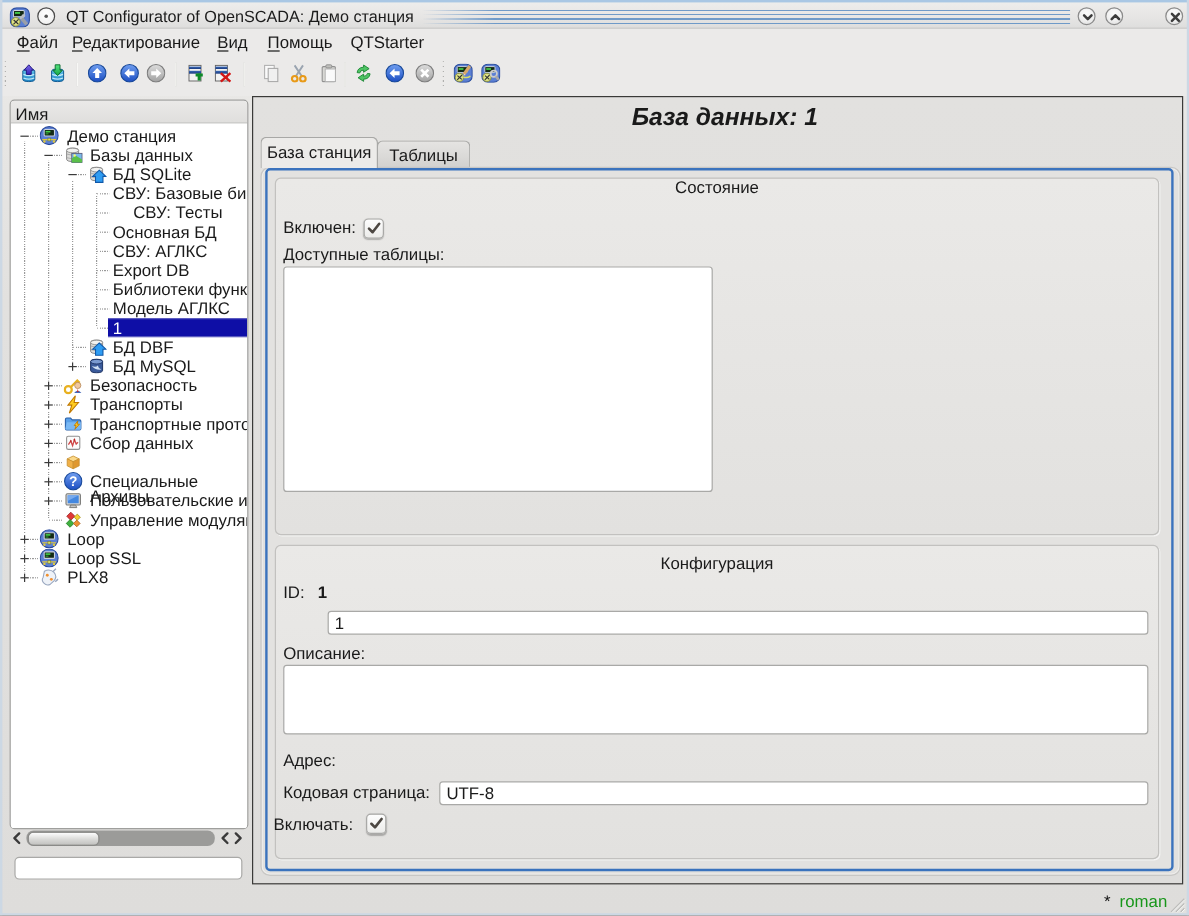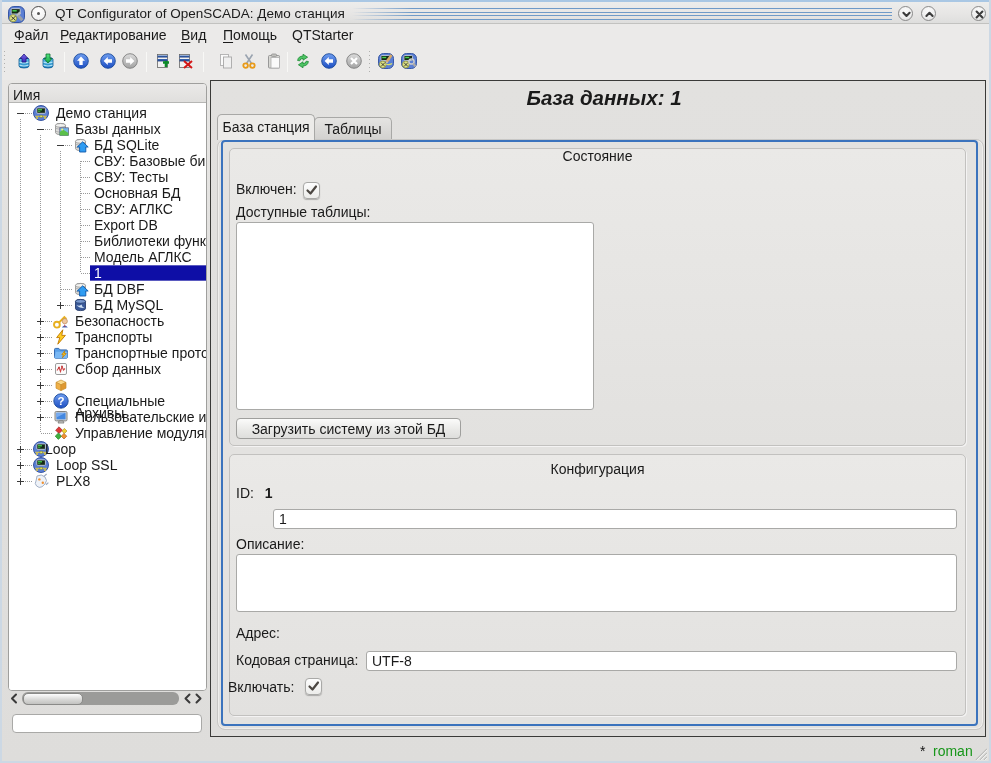--- a/index.html
+++ b/index.html
@@ -219,21 +219,20 @@
 <div class="abs" style="left:221px;top:140px;width:757px;height:586px;border:2px solid #3b73bd;border-radius:4px;background:#e3e2e0;"></div>
 
 <div class="abs gbox" style="left:229px;top:148px;width:737px;height:298px;"></div>
 <div class="abs" style="left:229px;top:148px;width:737px;text-align:center;">Состояние</div>
 <div class="abs" style="left:236px;top:181px;">Включен:</div>
 <div class="abs chk" style="left:303px;top:182px;"><svg width="15" height="15" viewBox="0 0 15 15">
         <path d="M3.5 7.5 L6.5 10.5 L12 3.5" fill="none" stroke="#4c4742" stroke-width="2.2" stroke-linecap="round" stroke-linejoin="round"></path>
       </svg></div>
 <div class="abs" style="left:236px;top:204px;">Доступные таблицы:</div>
 <div class="abs tinput" style="left:236px;top:222px;width:358px;height:188px;"></div>
-<div class="abs btn" style="left:236px;top:418px;width:225px;height:21px;line-height:20px;">Загрузить систему из этой БД</div>
 
 <div class="abs gbox" style="left:229px;top:454px;width:737px;height:262px;"></div>
 <div class="abs" style="left:229px;top:460.5px;width:737px;text-align:center;">Конфигурация</div>
 <div class="abs" style="left:236px;top:484.5px;">ID: <b style="padding-left:7px;">1</b></div>
 <div class="abs" style="left:235px;top:510px;margin-left:40px;">Имя:</div>
 <div class="abs tinput" style="left:273px;top:509px;width:684px;height:20px;line-height:18px;padding-left:5px;">1</div>
 <div class="abs" style="left:236px;top:536px;">Описание:</div>
 <div class="abs tinput" style="left:236px;top:554px;width:721px;height:58px;"></div>
 <div class="abs" style="left:236px;top:625px;">Адрес:</div>
 <div class="abs" style="left:236px;top:652px;">Кодовая страница:</div>
@@ -279,21 +278,21 @@
  <svg class="abs" style="left:64px;top:34px;" width="16" height="16" viewBox="0 0 16 16">
           <path d="M2.5 4.4 Q2.5 2.4 7.5 2.4 Q12.5 2.4 12.5 4.4 V11.6 Q12.5 13.6 7.5 13.6 Q2.5 13.6 2.5 11.6 Z" fill="#dcdcda" stroke="#888" stroke-width="0.8"></path>
           <ellipse cx="7.5" cy="4.4" rx="5" ry="1.9" fill="#f2f2f0" stroke="#888" stroke-width="0.7"></ellipse>
           <path d="M2.7 7.4 Q7.5 9.4 12.3 7.4 M2.7 10.4 Q7.5 12.4 12.3 10.4" stroke="#aaa" stroke-width="0.8" fill="none"></path>
           <path d="M9.7 4.8 L15.2 10 H12.8 V15 H6.6 V10 H4.2 Z" fill="#2f9cf2" stroke="#1058a8" stroke-width="0.9"></path>
         </svg>
  <div class="abs trowtext" style="left:85px;top:34px;">БД SQLite</div>
  <div class="abs hguide" style="left:72px;top:58px;width:10px;"></div>
  <div class="abs trowtext" style="left:85px;top:50px;">СВУ: Базовые библиотеки</div>
  <div class="abs hguide" style="left:72px;top:74px;width:10px;"></div>
- <div class="abs trowtext" style="left:85px;top:66px;">СВУ: Тесты</div>
+ <div class="abs trowtext" style="left:102px;top:66px;">СВУ: Тесты</div>
  <div class="abs hguide" style="left:72px;top:90px;width:10px;"></div>
  <div class="abs trowtext" style="left:85px;top:82px;">Основная БД</div>
  <div class="abs hguide" style="left:72px;top:106px;width:10px;"></div>
  <div class="abs trowtext" style="left:85px;top:98px;">СВУ: АГЛКС</div>
  <div class="abs hguide" style="left:72px;top:122px;width:10px;"></div>
  <div class="abs trowtext" style="left:85px;top:114px;">Export DB</div>
  <div class="abs hguide" style="left:72px;top:138px;width:10px;"></div>
  <div class="abs trowtext" style="left:85px;top:130px;">Библиотеки функций</div>
  <div class="abs hguide" style="left:72px;top:154px;width:10px;"></div>
  <div class="abs trowtext" style="left:85px;top:146px;">Модель АГЛКС</div>
@@ -386,21 +385,21 @@
  <svg class="abs" style="left:24px;top:338px;" width="16" height="16" viewBox="0 0 16 16">
           <circle cx="8" cy="8" r="7.5" fill="#5b7fd4" stroke="#2a4a9a" stroke-width="0.9"></circle>
           <rect x="3.8" y="2.9" width="8.6" height="5.4" rx="0.8" fill="#142a16" stroke="#c8d0dc" stroke-width="0.9"></rect>
           <rect x="5" y="4.1" width="4" height="1.3" fill="#46d04a"></rect>
           <rect x="5" y="6" width="2.4" height="1" fill="#2f9a33"></rect>
           <path d="M2.2 11.3 H13.8" stroke="#e0c93f" stroke-width="1" fill="none"></path>
           <rect x="6.9" y="10.2" width="2.4" height="2.2" fill="#d8e06a" stroke="#7a7a28" stroke-width="0.5"></rect>
           <circle cx="4" cy="12.9" r="1" fill="#e0c93f"></circle>
           <circle cx="12" cy="12.9" r="1" fill="#e0c93f"></circle>
         </svg>
- <div class="abs trowtext" style="left:36px;top:338px;">Loop</div>
+ <div class="abs trowtext" style="left:47px;top:338px;">Loop</div>
  <div class="abs hguide" style="left:12px;top:362px;width:11px;"></div>
  <div class="abs exp plus" style="left:7px;top:358px;"></div>
  <svg class="abs" style="left:24px;top:354px;" width="16" height="16" viewBox="0 0 16 16">
           <circle cx="8" cy="8" r="7.5" fill="#5b7fd4" stroke="#2a4a9a" stroke-width="0.9"></circle>
           <rect x="3.8" y="2.9" width="8.6" height="5.4" rx="0.8" fill="#142a16" stroke="#c8d0dc" stroke-width="0.9"></rect>
           <rect x="5" y="4.1" width="4" height="1.3" fill="#46d04a"></rect>
           <rect x="5" y="6" width="2.4" height="1" fill="#2f9a33"></rect>
           <path d="M2.2 11.3 H13.8" stroke="#e0c93f" stroke-width="1" fill="none"></path>
           <rect x="6.9" y="10.2" width="2.4" height="2.2" fill="#d8e06a" stroke="#7a7a28" stroke-width="0.5"></rect>
           <circle cx="4" cy="12.9" r="1" fill="#e0c93f"></circle>

